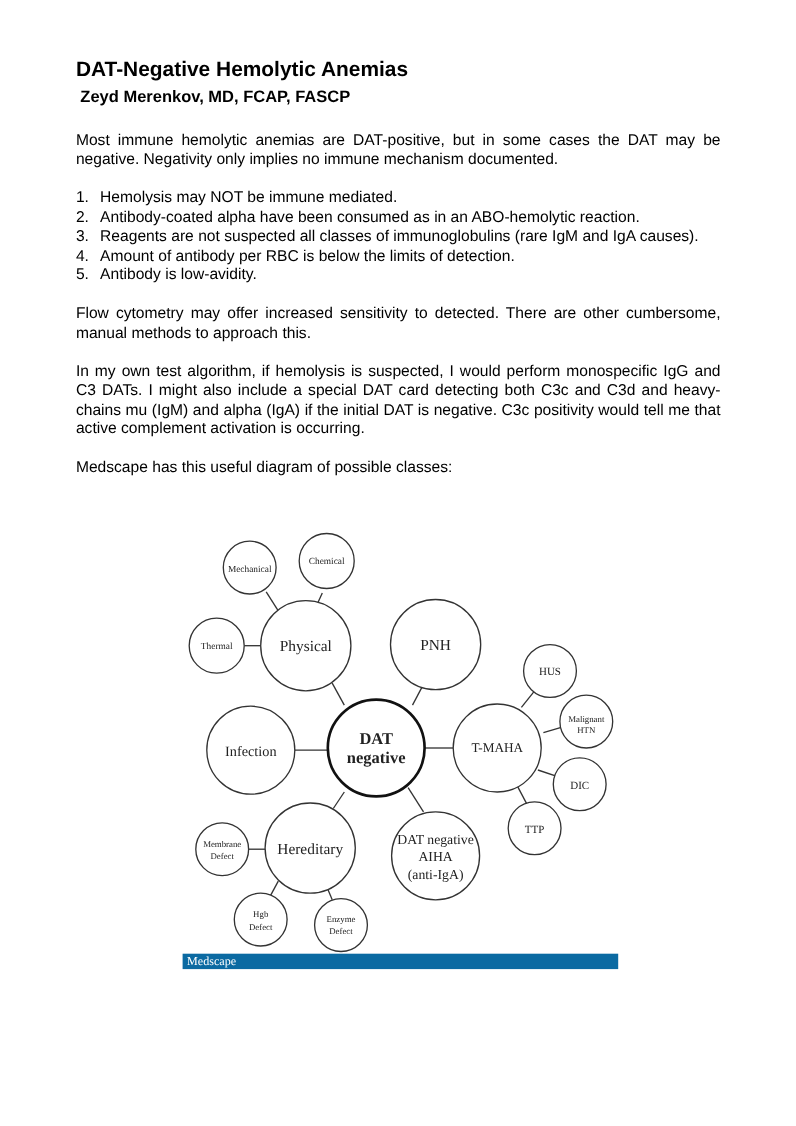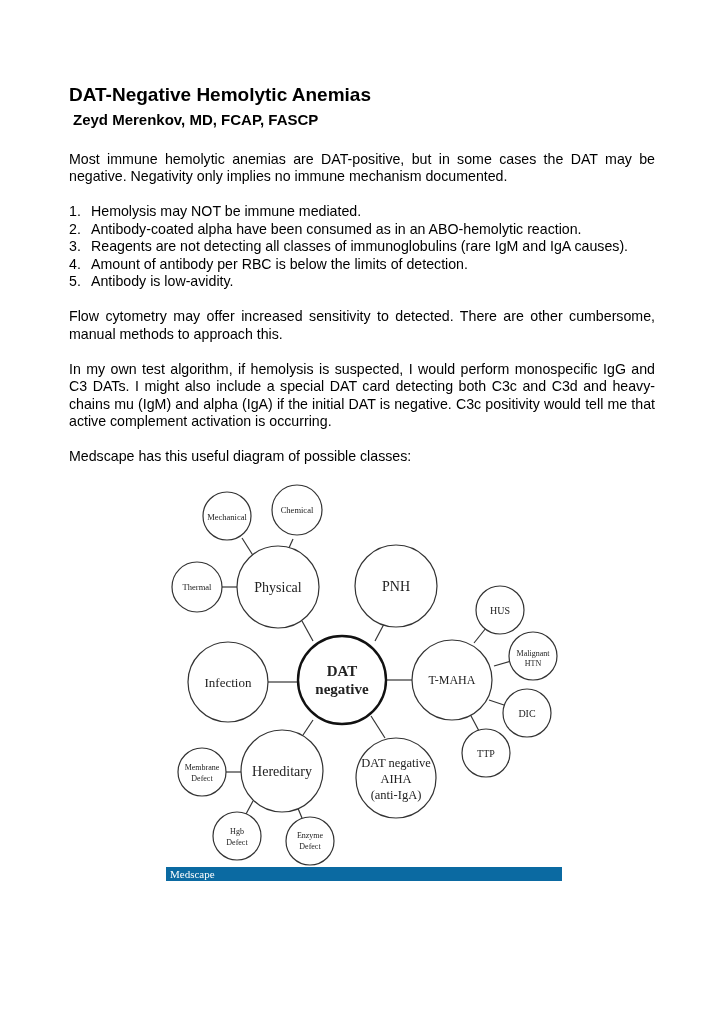--- a/index.html
+++ b/index.html
@@ -1,17 +1,17 @@
 <!DOCTYPE html>
 <html><head>
 <meta charset="utf-8">
 <style>
   html, body { margin: 0; padding: 0; background: #ffffff; }
   body { width: 724px; height: 1024px; position: relative; overflow: hidden; font-family: "Liberation Sans", sans-serif; color: #000; }
-  .page { position: absolute; left: 69px; top: 84px; width: 586px; }
+  .page { position: absolute; left: 69px; top: 53px; width: 586px; }
   .title { font-size: 19px; font-weight: bold; line-height: 22px; margin: 0; }
   .subtitle { font-size: 15px; font-weight: bold; line-height: 19px; margin: 4px; }
   .para { font-size: 14.2px; line-height: 17.5px; margin: 0; text-align: justify; }
   .gap { height: 17.5px; }
   ol { margin: 0; padding: 0; list-style: none; }
   ol li { font-size: 14.2px; line-height: 17.5px; display: flex; }
   ol li .num { width: 22px; flex: none; }
   .diagram { position: absolute; left: 0; top: 0; width: 724px; height: 1024px; }
   .diagram svg { position: absolute; left: 0; top: 0; }
   .node-text { font-family: "Liberation Serif", serif; fill: #222; }
@@ -31,21 +31,21 @@
     <li>
         <span class="num">1.</span>
         <span>Hemolysis may NOT be immune mediated.</span>
       </li>
     <li>
         <span class="num">2.</span>
         <span>Antibody-coated alpha have been consumed as in an ABO-hemolytic reaction.</span>
       </li>
     <li>
         <span class="num">3.</span>
-        <span>Reagents are not detecting all classes of immunoglobulins (rare IgM and IgA causes).</span>
+        <span>Reagents are not suspected all classes of immunoglobulins (rare IgM and IgA causes).</span>
       </li>
     <li>
         <span class="num">4.</span>
         <span>Amount of antibody per RBC is below the limits of detection.</span>
       </li>
     <li>
         <span class="num">5.</span>
         <span>Antibody is low-avidity.</span>
       </li>
   </ol>

